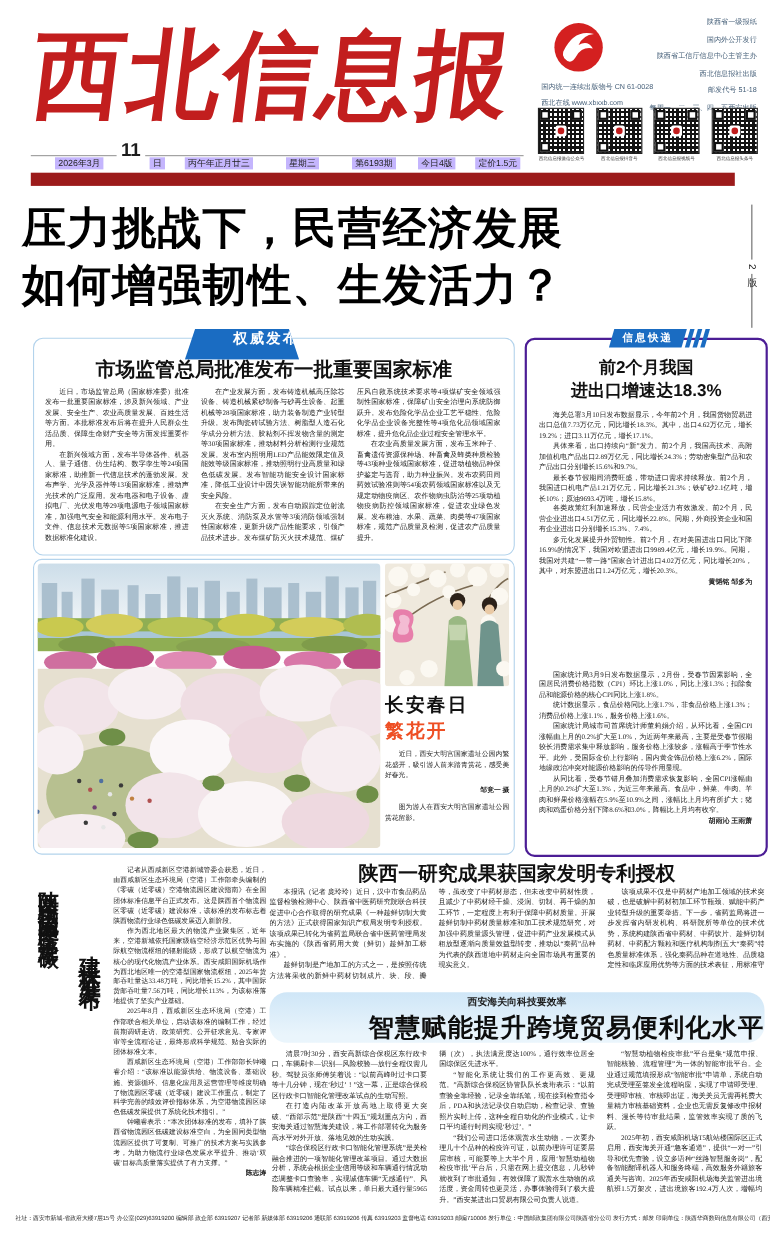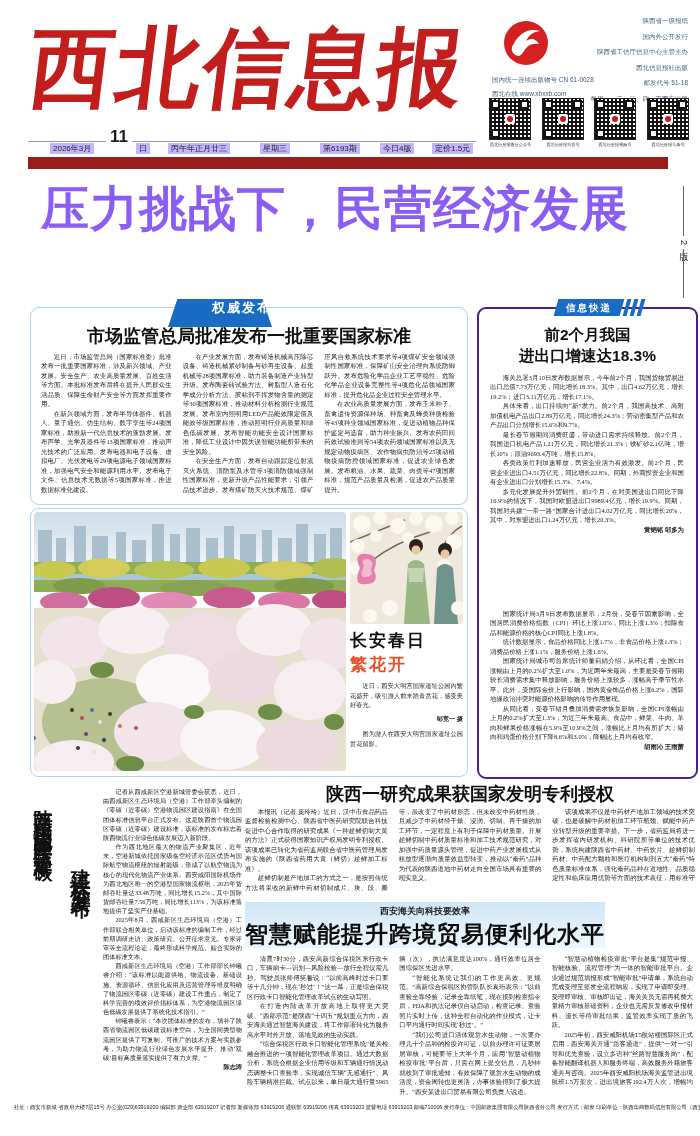--- a/index.html
+++ b/index.html
@@ -25,22 +25,22 @@
   .qr .dot{position:absolute;left:15px;top:15px;width:10px;height:10px;background:#fff;border-radius:2px;}
   .qr .dot i{display:block;width:6px;height:6px;margin:2px;background:#c21e1e;border-radius:50%;}
   .qr-label{display:block;margin-top:2px;font-size:4.5px;color:#333;white-space:nowrap;transform:scale(.92);}
   
   .dateline{left:28px;top:127px;width:448px;height:28px;}
   .dateline .rule{position:absolute;left:0;top:14px;width:100%;height:1px;background:#9a9a9a;}
   .dl{position:absolute;top:16px;font-size:8px;color:#222;background:#c4b5fd;padding:0 3px;}
   .dl-big{position:absolute;left:78px;top:0;font-size:17px;font-weight:700;background:#fff;padding:0 4px;}
   .redbar{left:28px;top:157px;width:640px;height:12px;background:#9c1b1b;}
   
-  .lead{left:20px;top:182px;width:630px;text-align:center;font-weight:900;color:#8b5cf6;
-        font-size:48px;line-height:52px;letter-spacing:1px;font-family:"DejaVu Sans",sans-serif;}
+  .lead{left:20px;top:182px;width:630px;font-weight:900;color:#000000;
+        font-size:40px;line-height:52px;letter-spacing:1px;font-family:"DejaVu Sans",sans-serif;}
   .pageref{right:10px;top:186px;height:112px;display:flex;flex-direction:column;align-items:center;}
   .pageref .seg{width:1px;background:#666;flex:1;}
   .pageref .txt{writing-mode:vertical-rl;font-size:9px;margin:4px 0;color:#222;}
   
   .badge-auth{left:168px;top:299px;width:104px;height:28px;background:#1a6cc2;color:#fff;
       font-size:13px;font-weight:700;text-align:right;line-height:17px;letter-spacing:2px;
       clip-path:polygon(9% 0,91% 0,100% 100%,0 100%);z-index:3;}
   .badge-exp{left:556px;top:299px;height:17px;z-index:3;display:flex;align-items:center;}
   .badge-exp .bg{background:#1a6cc2;color:#fff;font-size:9.5px;font-weight:700;line-height:17px;
       padding:0 10px;letter-spacing:2px;transform:skewX(-16deg);}
@@ -77,21 +77,21 @@
   .v-head-main{left:30px;top:795px;height:300px;writing-mode:vertical-rl;
      font-size:19px;font-weight:900;letter-spacing:4px;color:#111;}
   .v-head-sub{left:68px;top:853px;height:160px;writing-mode:vertical-rl;
      font-size:20px;font-weight:900;letter-spacing:6px;color:#111;}
   .logi-body{left:103px;top:787px;width:139px;height:312px;font-size:6.2px;}
   
   .patent-title{left:245px;top:782px;width:450px;}
   .patent-body{left:245px;top:807px;width:450px;height:92px;}
   
   .customs-box{left:245px;top:902px;width:450px;height:200px;}
-  .customs-head{position:absolute;left:0;top:0;width:360px;height:46px;border-radius:0;
+  .customs-head{position:absolute;left:0;top:0;width:450px;height:46px;border-radius:16px;
      background:linear-gradient(180deg,#cfe6f7 0%,#eaf5fc 85%);}
   .customs-kicker{font-size:9px;font-weight:700;text-align:center;margin-top:3px;color:#1c1c1c;}
   .customs-title{font-size:23px;font-weight:900;text-align:right;margin-top:1px;color:#0d0d0d;
      font-family:"Liberation Serif","DejaVu Serif",serif;letter-spacing:1px;}
   .customs-body{position:absolute;left:2px;top:52px;width:446px;height:146px;}
   
   .footer{left:14px;top:1104px;width:672px;font-size:5.4px;color:#222;text-align:center;white-space:nowrap;
      border-top:0;transform:scaleX(.99);transform-origin:left;}
 </style>
 </head>
@@ -176,20 +176,21 @@
   <span class="dl" style="left:232px">星期三</span>
   <span class="dl" style="left:292px">第6193期</span>
   <span class="dl" style="left:352px">今日4版</span>
   <span class="dl" style="left:404px">定价1.5元</span>
 </div>
 
 <div class="abs redbar"></div>
 
 <div class="abs lead">
   <div>压力挑战下，民营经济发展</div>
+  <div>如何增强韧性、生发活力？</div>
 </div>
 
 <div class="abs pageref">
   <div class="seg"></div>
   <div class="txt">2版</div>
   <div class="seg"></div>
 </div>
 
 <div class="abs badge-auth">权威发布</div>
 

